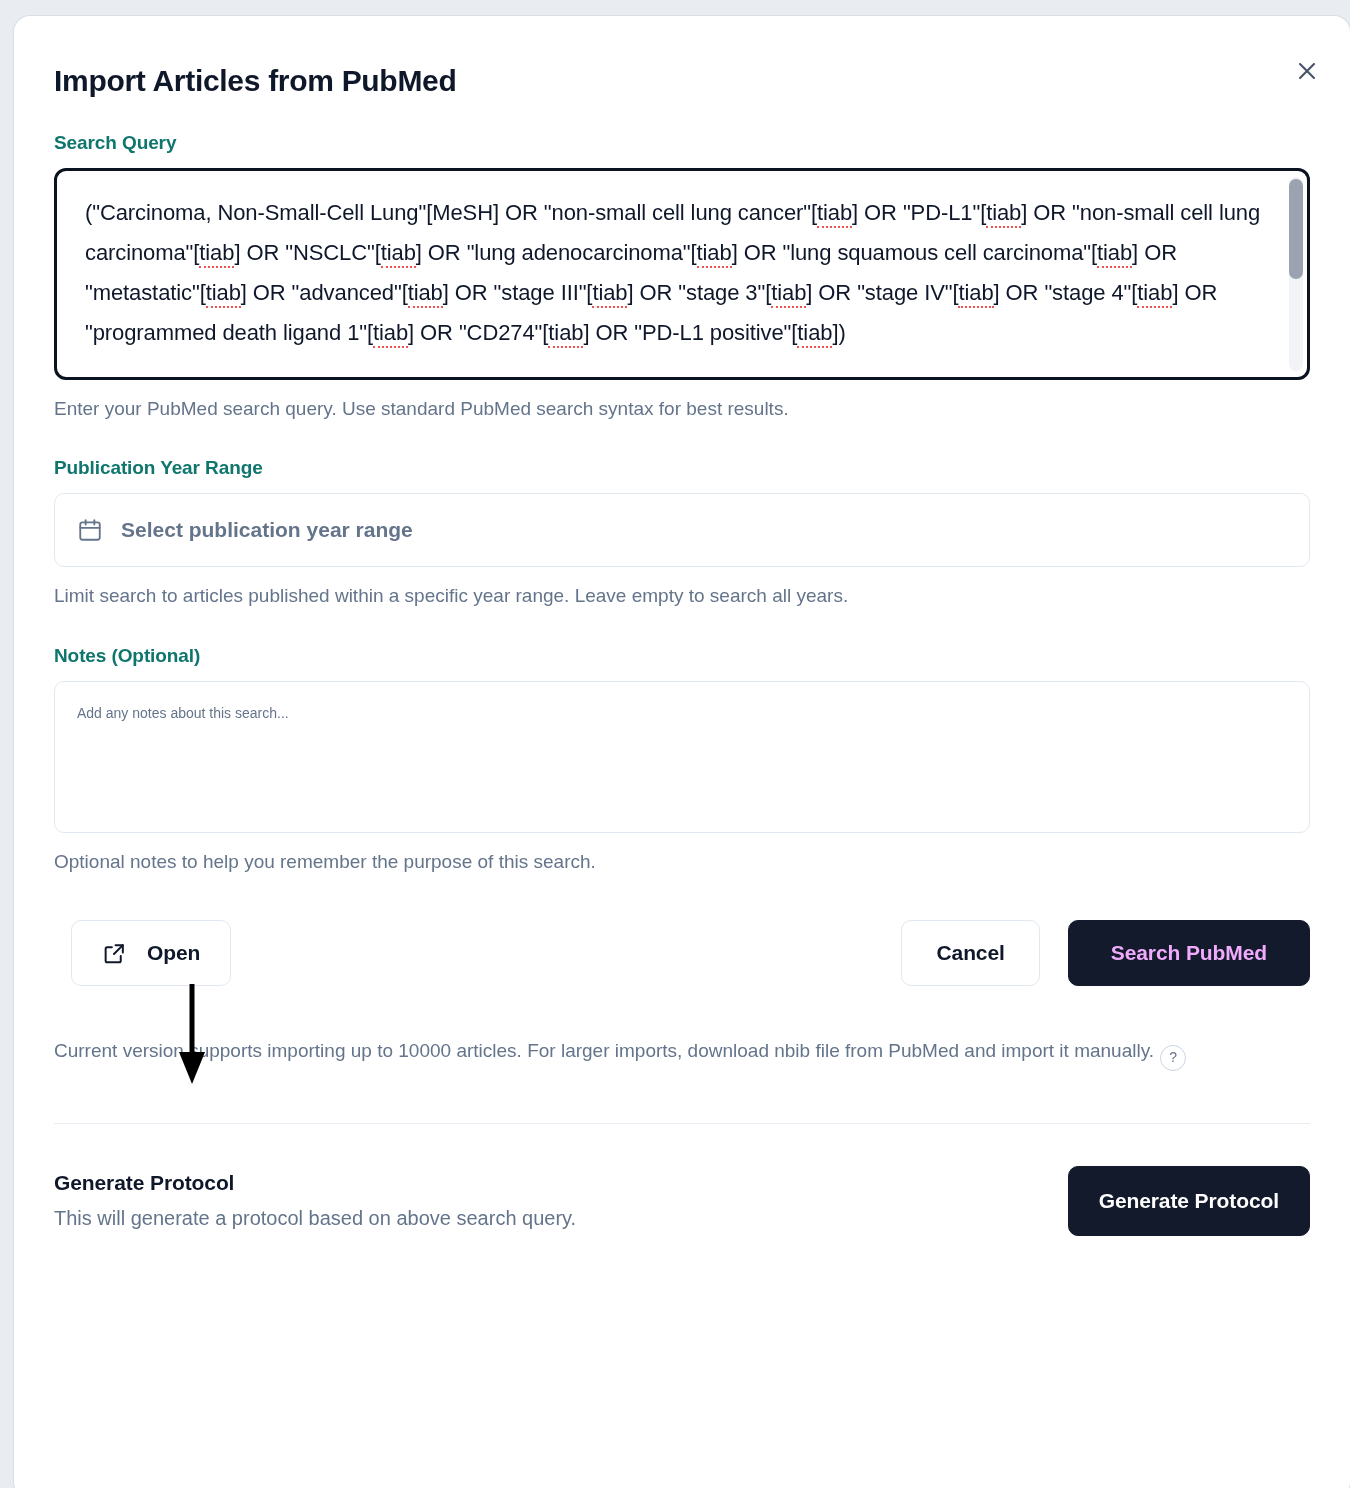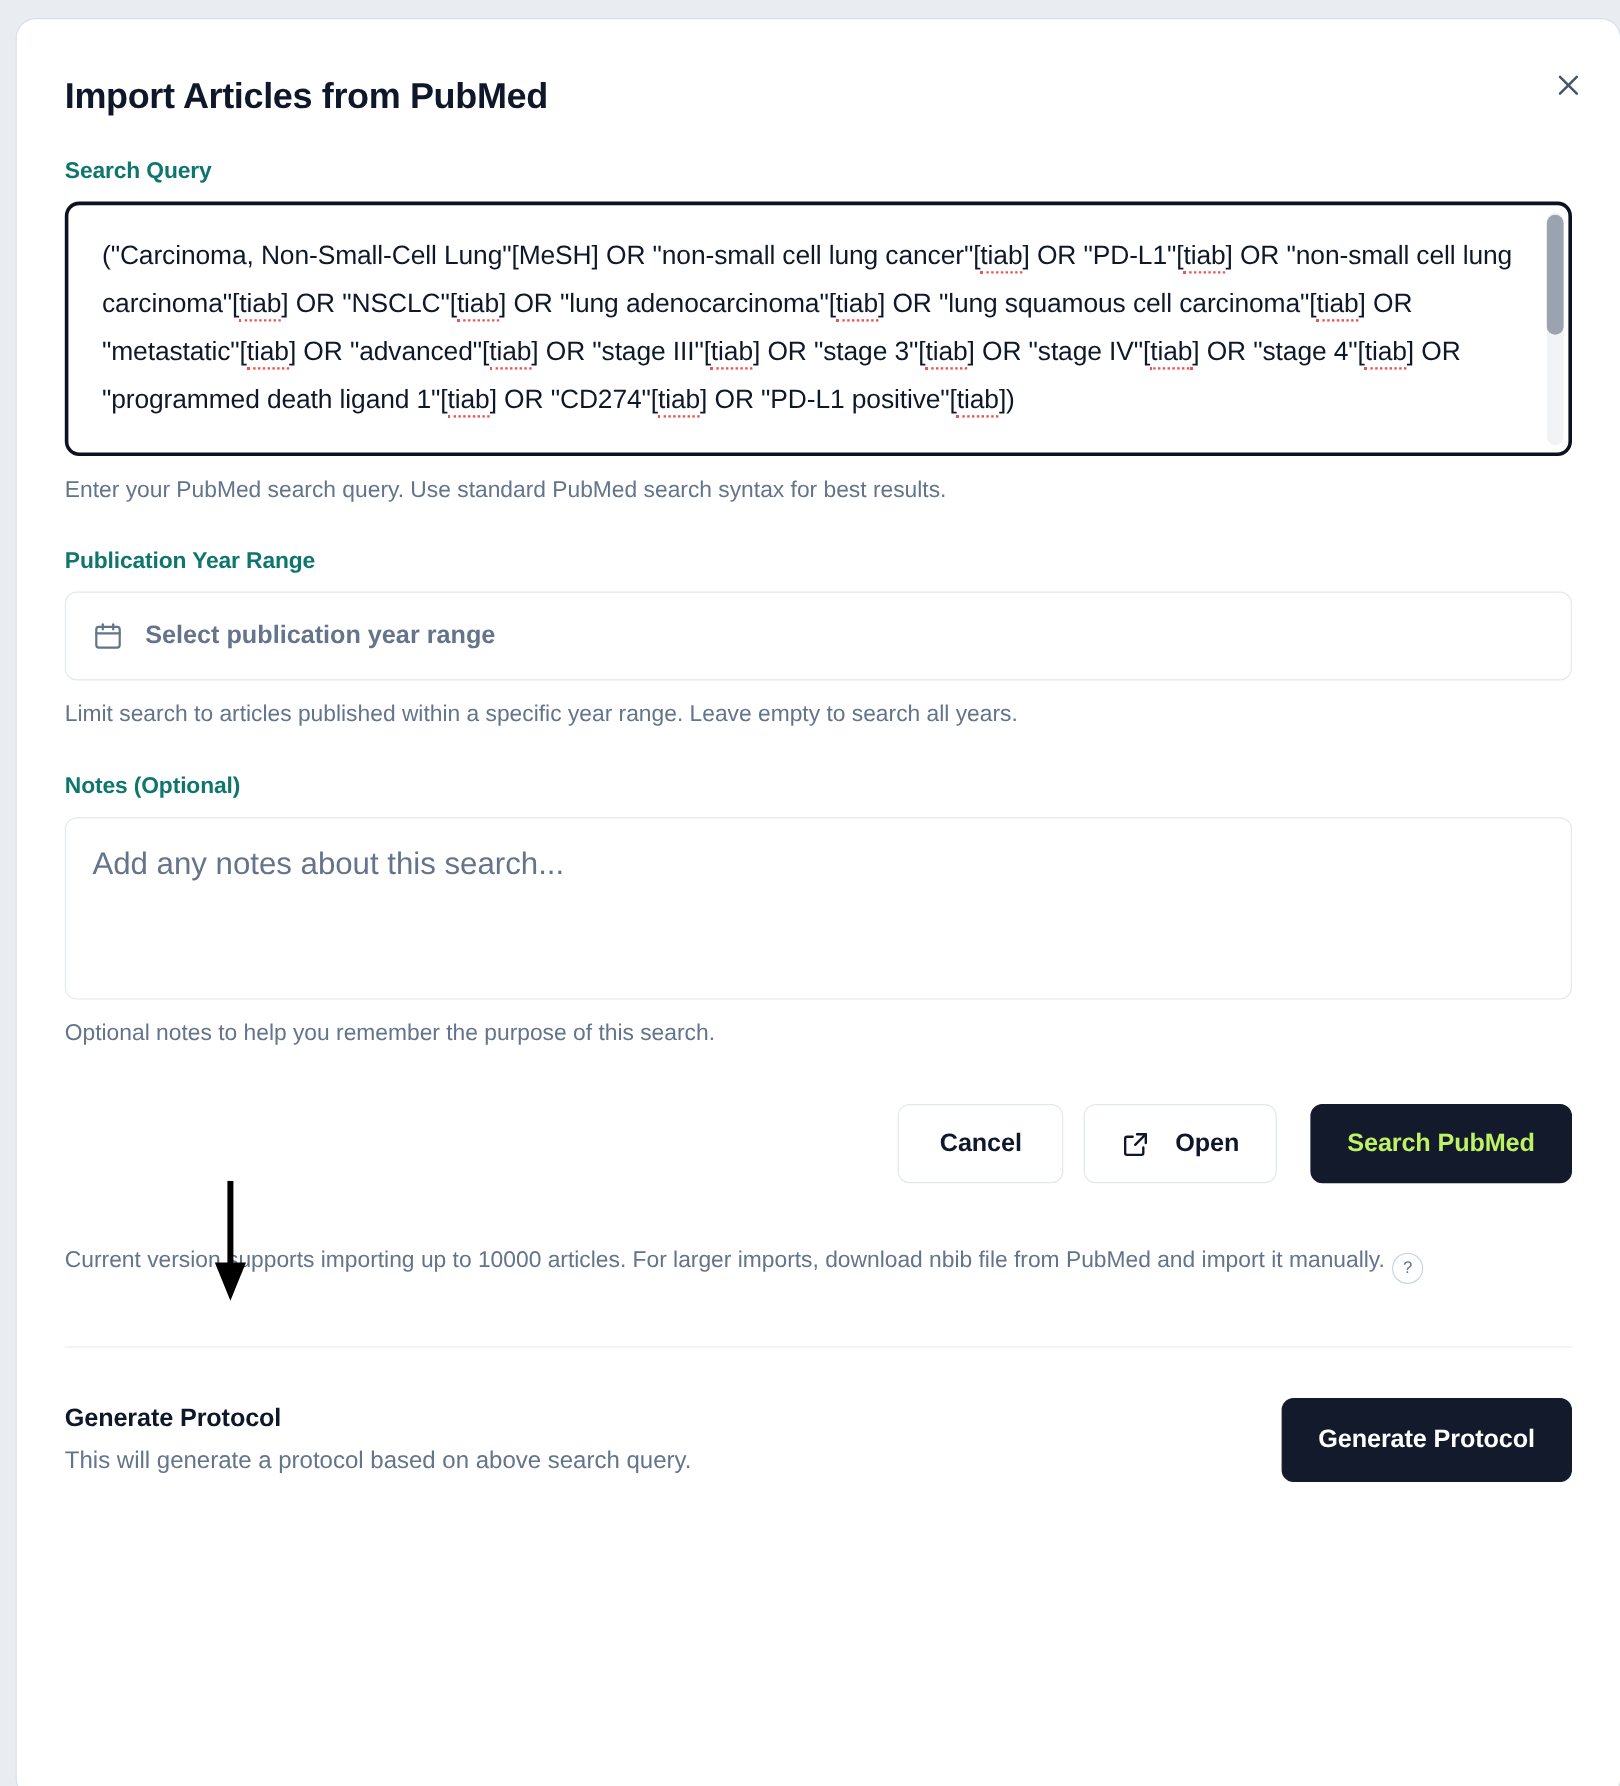--- a/index.html
+++ b/index.html
@@ -123,21 +123,21 @@
   .cal-icon { color: #64748b; display: flex; }
 
   .notes-box {
     margin-top: 14px;
     height: 152px;
     border: 1px solid #e2e8f0;
     border-radius: 10px;
     background: #ffffff;
     padding: 22px 22px;
   }
-  .notes-box .ph { font-size: 26px; color: #64748b; }
+  .notes-box .ph { font-size: 14px; color: #64748b; }
 
   
   .btn-row {
     display: flex;
     align-items: center;
     margin-top: 44px;
   }
   .btn {
     font-family: "Liberation Sans", sans-serif;
     font-size: 21px;
@@ -166,23 +166,23 @@
   }
   .btn-cancel {
     background: #ffffff;
     color: #0f172a;
     border: 1px solid #e2e8f0;
     padding: 0 34px;
     margin-left: auto;
   }
   .btn-primary {
     background: #121a2b;
-    color: #bef264;
+    color: #f0abfc;
     border: 1px solid #121a2b;
-    padding: 0 30px;
+    padding: 0 42px;
     margin-left: 28px;
   }
 
   .note-small {
     margin-top: 50px;
     font-size: 19px;
     color: #64748b;
     line-height: 1.62;
     max-width: 1245px;
   }
@@ -280,31 +280,31 @@
     </div>
     <div class="helper">Limit search to articles published within a specific year range. Leave empty to search all years.</div>
 
     <div class="field-label">Notes (Optional)</div>
     <div class="notes-box">
       <span class="ph">Add any notes about this search...</span>
     </div>
     <div class="helper">Optional notes to help you remember the purpose of this search.</div>
 
     <div class="btn-row">
-      <button class="btn btn-cancel">Cancel</button>
       <button class="btn btn-open">
         <span style="display:flex">
           <svg width="25" height="25" viewBox="0 0 24 24" fill="none" stroke="currentColor" stroke-width="1.9" stroke-linecap="round" stroke-linejoin="round">
             <path d="M13 4h7v7"></path>
             <path d="M20 4l-8.5 8.5"></path>
             <path d="M18 14.5V19a1.5 1.5 0 0 1-1.5 1.5H5A1.5 1.5 0 0 1 3.5 19V7.5A1.5 1.5 0 0 1 5 6h4.5"></path>
           </svg>
         </span>
         <span>Open</span>
       </button>
+      <button class="btn btn-cancel">Cancel</button>
       <button class="btn btn-primary">Search PubMed</button>
     </div>
 
     <div class="note-small">
       <span>Current version supports importing up to 10000 articles. For larger imports, download nbib file from PubMed and import it manually.</span><span class="help-badge">?</span>
     </div>
 
     <div class="divider"></div>
 
     <div class="gp-section">

